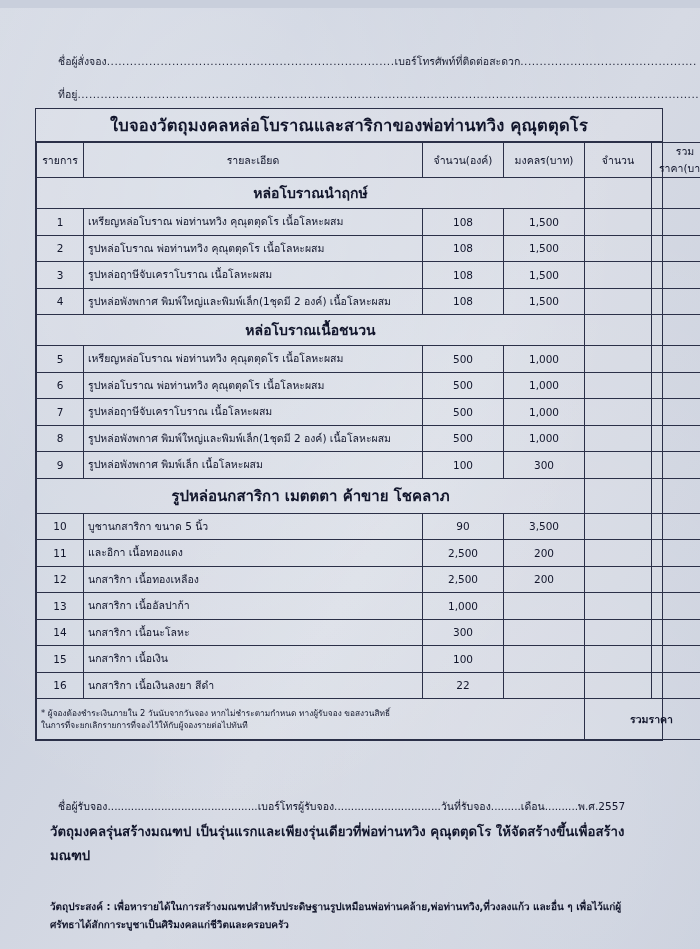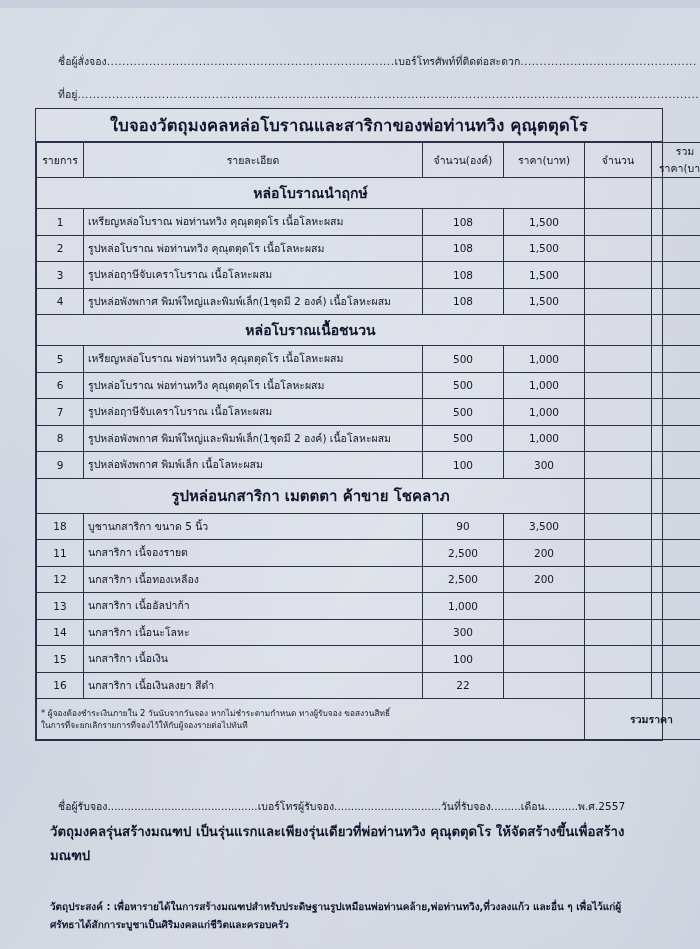--- a/index.html
+++ b/index.html
@@ -184,21 +184,21 @@
       <div class="title-row">
         <span class="title">ใบจองวัตถุมงคลหล่อโบราณและสาริกาของพ่อท่านทวิง คุณุตตุดโร</span>
       </div>
 
       <table class="grid">
         <thead>
           <tr>
             <td class="col-no">รายการ</td>
             <td class="col-desc" style="text-align:center">รายละเอียด</td>
             <td class="col-qty">จำนวน(องค์)</td>
-            <td class="col-price">ราคา(บาท)</td>
+            <td class="col-price">มงคลร(บาท)</td>
             <td class="col-amount">จำนวน</td>
             <td class="col-total">รวมราคา(บาท)</td>
           </tr>
         </thead>
         <tbody>
 
           <tr class="section">
             <td colspan="4">หล่อโบราณนำฤกษ์</td>
             <td></td>
             <td></td>
@@ -281,30 +281,30 @@
             <td class="num"></td>
             <td class="num"></td>
           </tr>
 
           <tr class="section-lg">
             <td colspan="4">รูปหล่อนกสาริกา เมตตตา ค้าขาย โชคลาภ</td>
             <td></td>
             <td></td>
           </tr>
           <tr>
-            <td class="num">18</td>
+            <td class="num">10</td>
             <td class="desc">บูชานกสาริกา ขนาด 5 นิ้ว</td>
             <td class="num">90</td>
             <td class="num">3,500</td>
             <td class="num"></td>
             <td class="num"></td>
           </tr>
           <tr>
             <td class="num">11</td>
-            <td class="desc">นกสาริกา เนื้จองรายต</td>
+            <td class="desc">และอิกา เนื้อทองแดง</td>
             <td class="num">2,500</td>
             <td class="num">200</td>
             <td class="num"></td>
             <td class="num"></td>
           </tr>
           <tr>
             <td class="num">12</td>
             <td class="desc">นกสาริกา เนื้อทองเหลือง</td>
             <td class="num">2,500</td>
             <td class="num">200</td>

